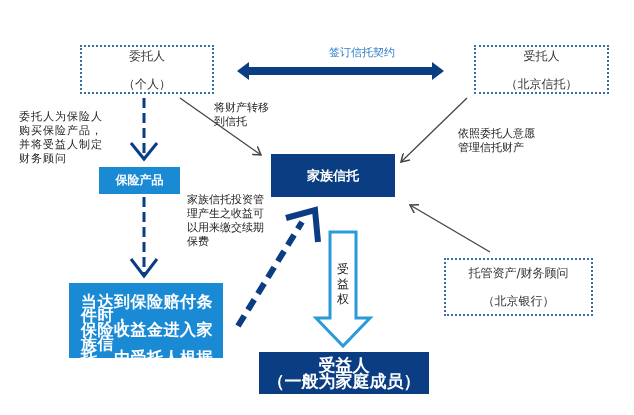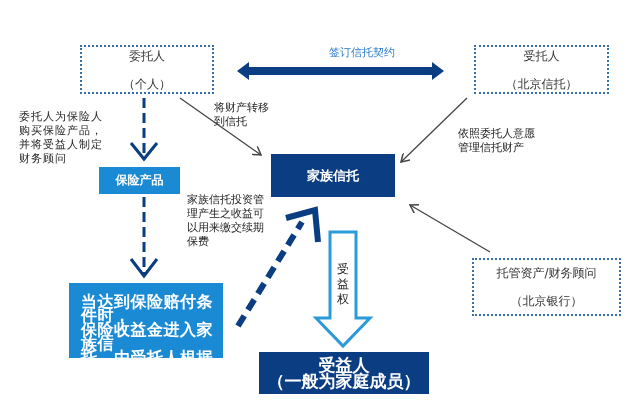--- a/index.html
+++ b/index.html
@@ -111,16 +111,16 @@
   <div>受</div>
   <div>益</div>
   <div>权</div>
 </div>
 
 <div class="abs solid-dark" style="left:259px; top:352px; width:170px; height:42px; font-size:17px; line-height:16px;">
   <span>受益人</span>
   <span>（一般为家庭成员）</span>
 </div>
 
-<div class="abs dotted-box" style="left:472px; top:258px; width:149px; height:58px;">
+<div class="abs dotted-box" style="left:444px; top:258px; width:149px; height:58px;">
   <span>托管资产/财务顾问</span>
   <span>（北京银行）</span>
 </div>
 
 </body></html>

